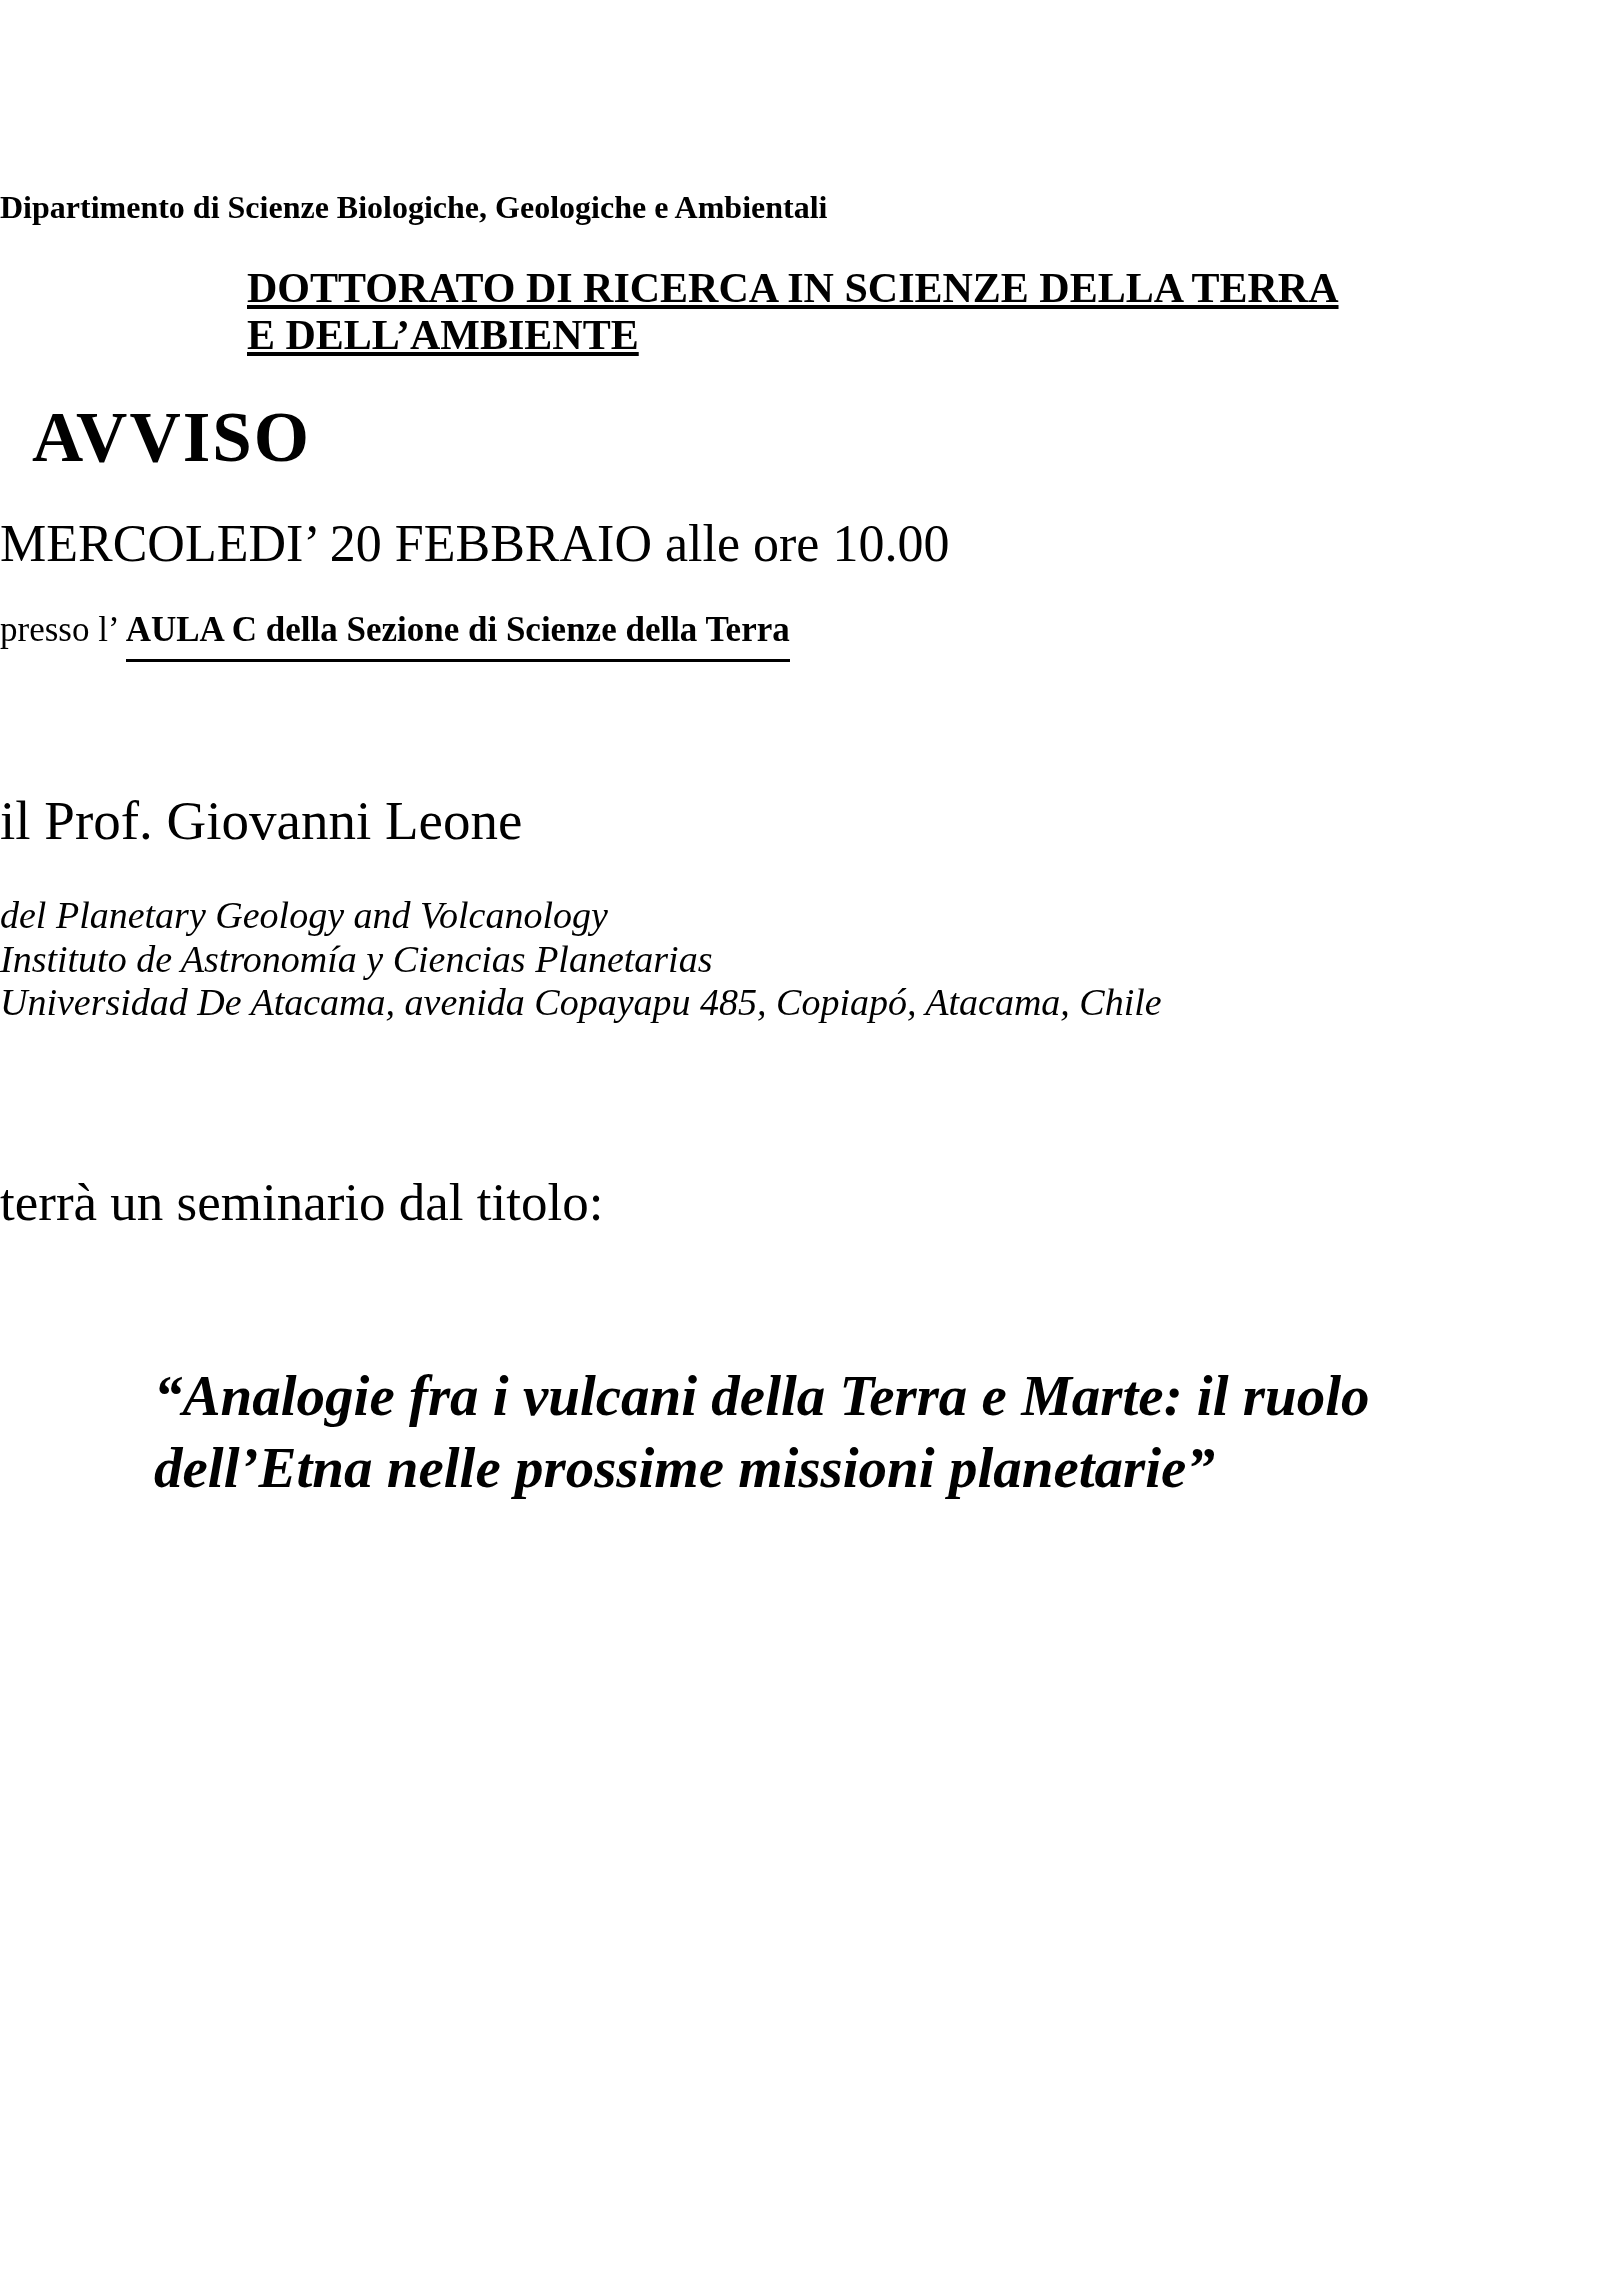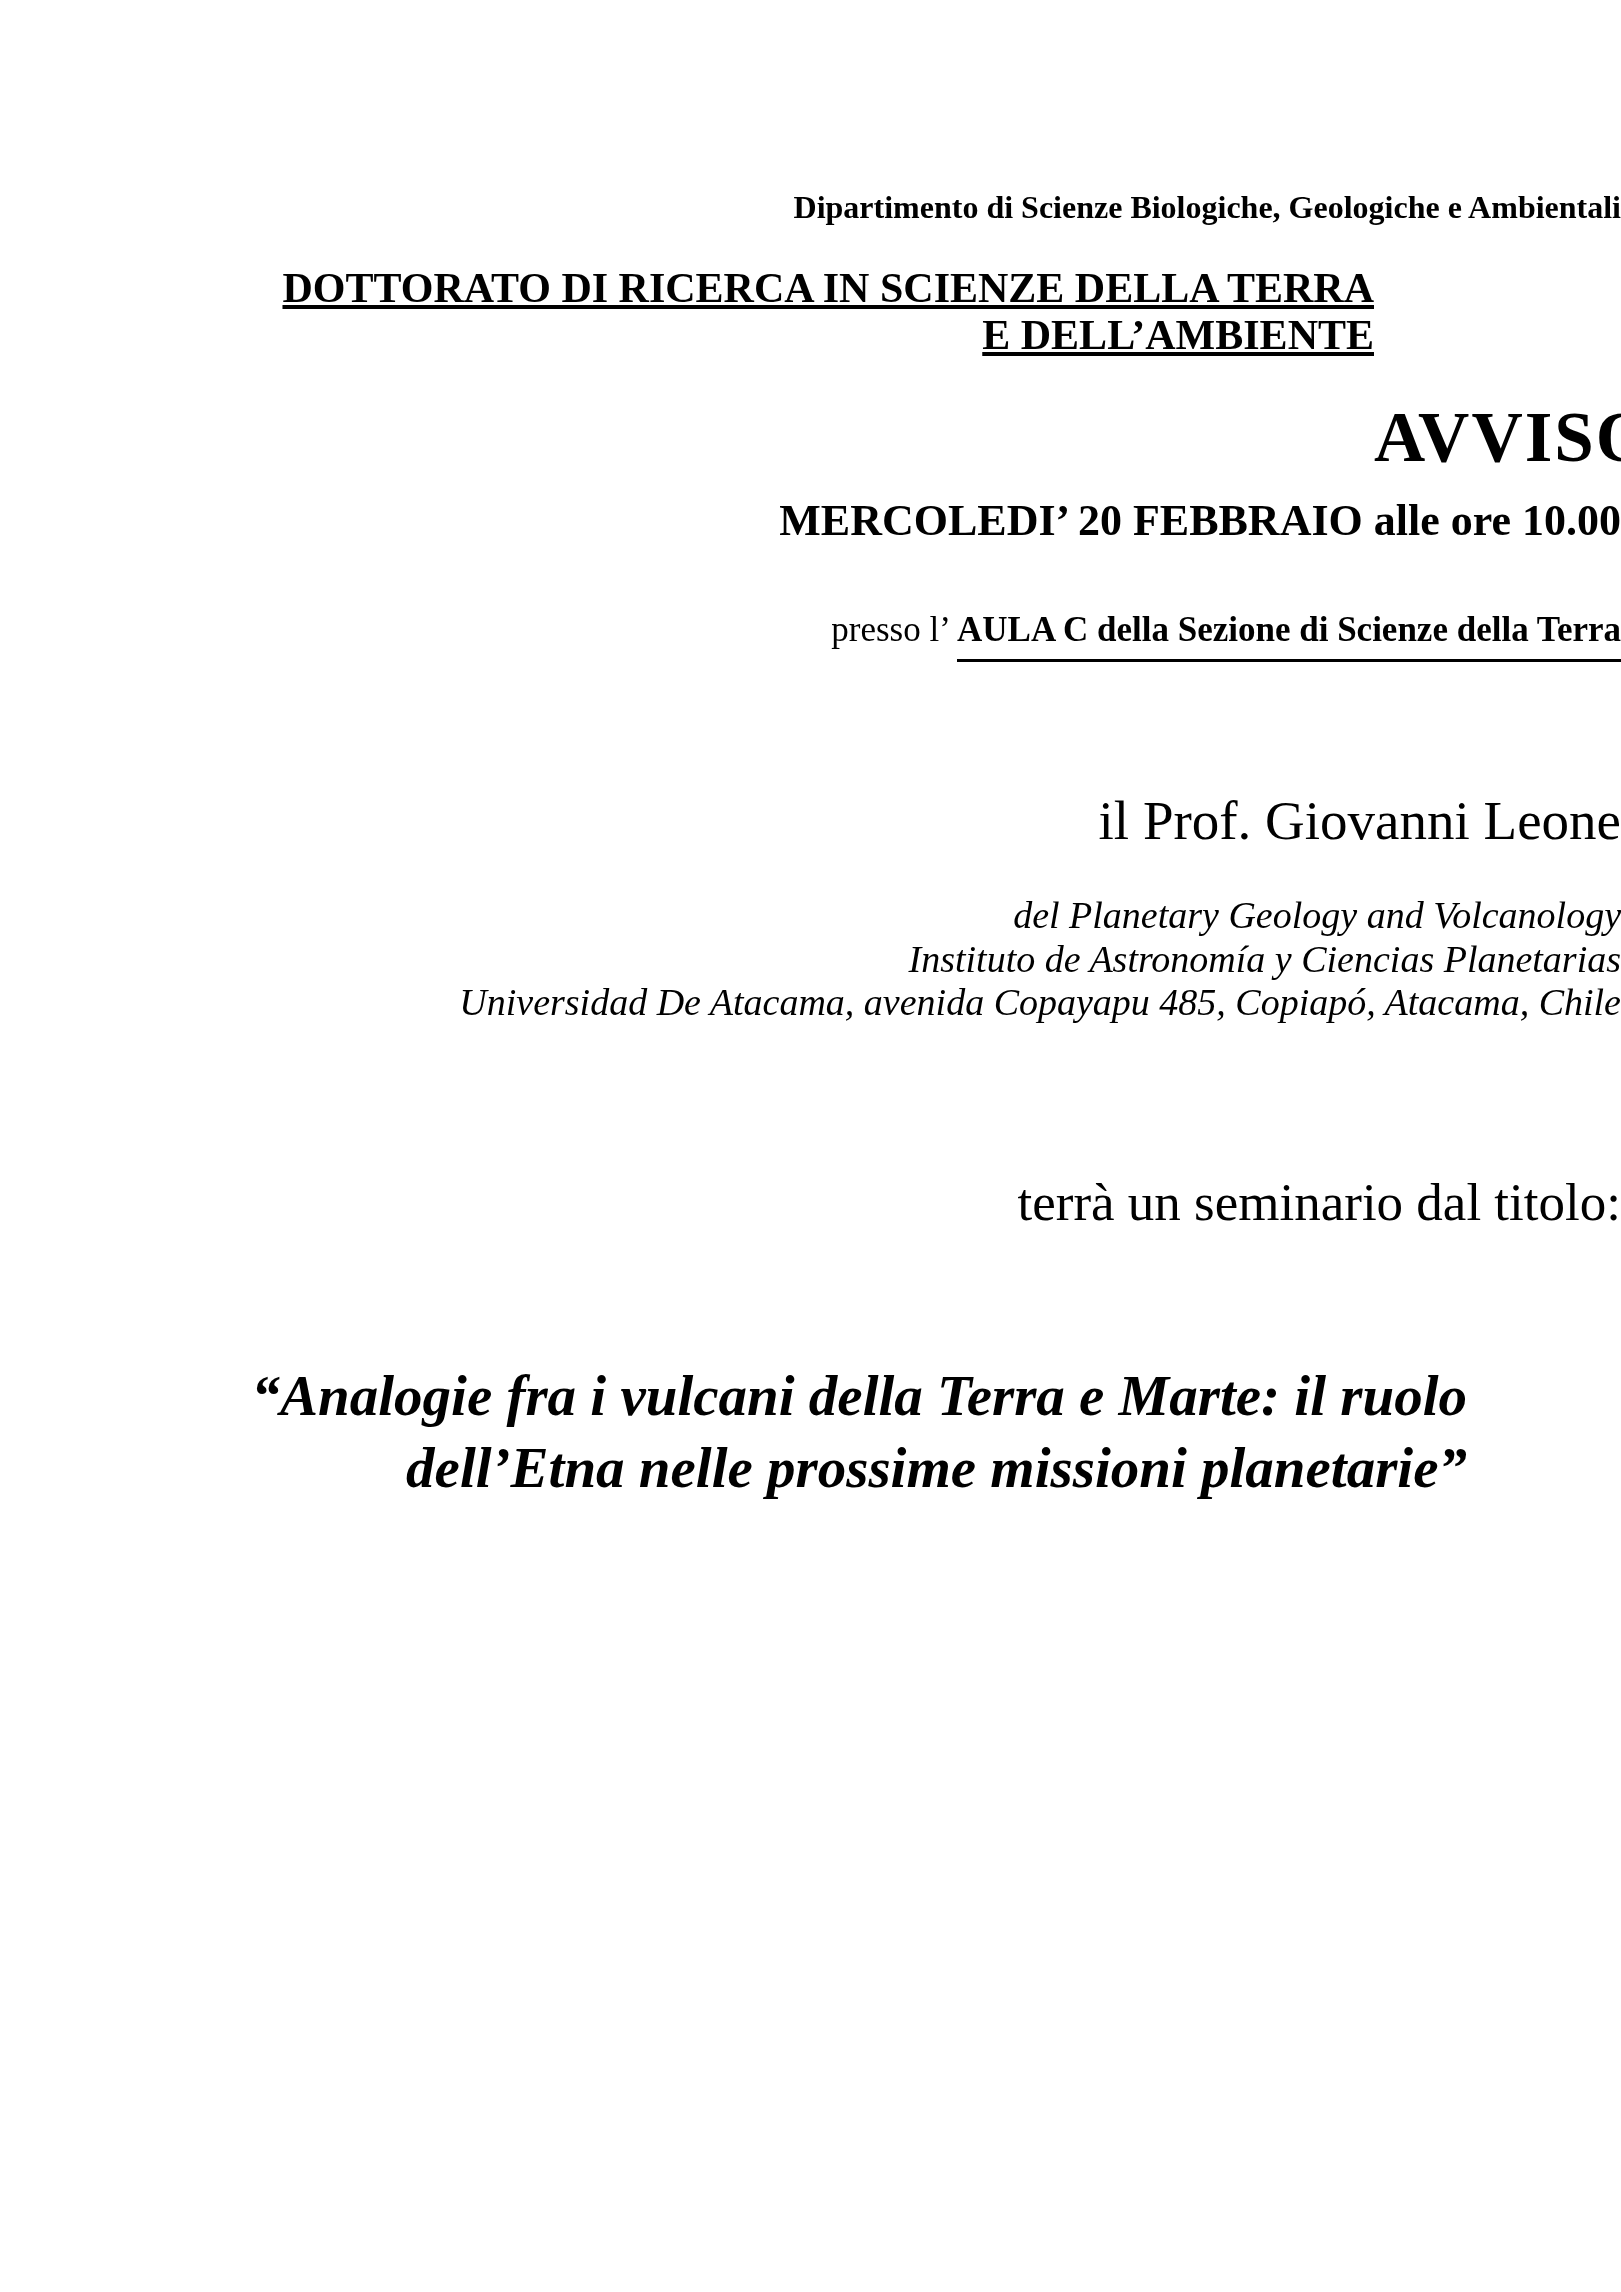--- a/index.html
+++ b/index.html
@@ -9,21 +9,21 @@
     background: #ffffff;
     color: #000000;
     font-family: "Liberation Serif", "DejaVu Serif", serif;
     position: relative;
     overflow: hidden;
   }
   .line {
     position: absolute;
     left: 0;
     width: 100%;
-    text-align: right;
+    text-align: left;
   }
   .department {
     top: 189px;
     font-size: 32px;
     font-weight: 700;
     white-space: nowrap;
   }
   .program {
     top: 265px;
     left: 247px;
@@ -34,23 +34,23 @@
     text-decoration: underline;
   }
   .avviso {
     top: 397px;
     font-size: 71px;
     font-weight: 700;
     letter-spacing: 2px;
     padding-left: 32px;
   }
   .datetime {
-    top: 495px;
-    font-size: 44px;
-    font-weight: 700;
+    top: 514px;
+    font-size: 52px;
+    font-weight: 400;
     white-space: nowrap;
   }
   .venue {
     top: 610px;
     font-size: 35px;
     white-space: nowrap;
   }
   .venue-name {
     font-weight: 700;
     border-bottom: 3.9px solid #000000;

